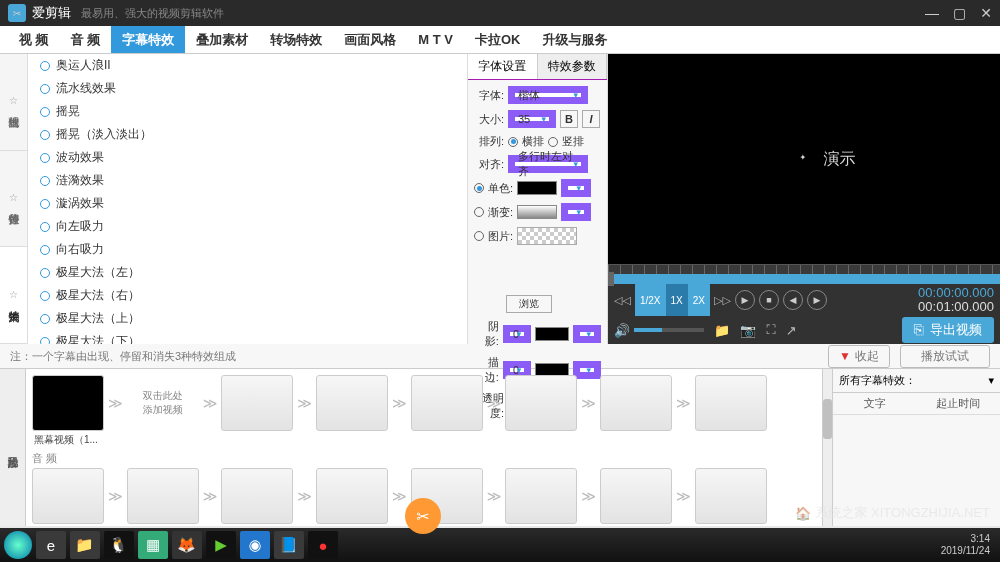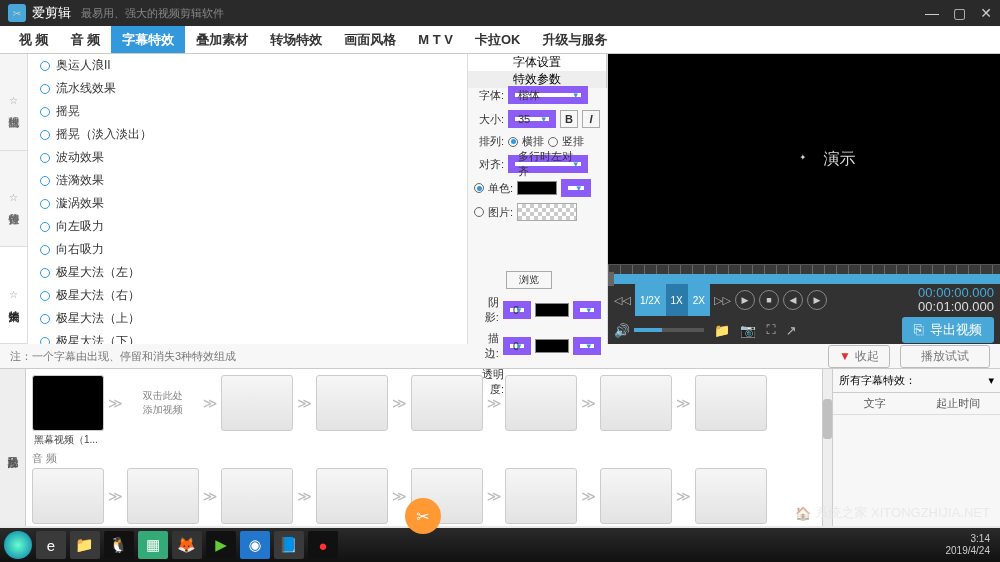--- a/index.html
+++ b/index.html
@@ -21,21 +21,21 @@
 .sidetabs { width: 28px; background: #f5f5f5; border-right: 1px solid #ddd; display: flex; flex-direction: column; }
 .sidetab { flex: 1; border-bottom: 1px solid #ddd; writing-mode: vertical-rl; text-orientation: upright; display: flex; align-items: center; justify-content: center; font-size: 11px; color: #666; padding: 4px 0; cursor: pointer; }
 .sidetab .star { font-size: 10px; color: #999; margin-bottom: 2px; }
 .sidetab.active { background: #fff; color: #222; }
 
 .fxlist { width: 440px; background: #fff; overflow-y: auto; border-right: 1px solid #ddd; font-size: 12px; }
 .fxlist .item { padding: 3px 12px; display: flex; align-items: center; gap: 6px; color: #333; cursor: pointer; }
 .fxlist .item .rad { width: 10px; height: 10px; border: 1px solid #3399dd; border-radius: 50%; flex-shrink: 0; }
 
 .propcol { width: 140px; background: #f7f7f7; border-right: 1px solid #ddd; }
-.proptabs { display: flex; height: 26px; border-bottom: 1px solid #a21caf; font-size: 12px; flex-direction: column; }
+.proptabs { display: flex; height: 26px; border-bottom: 1px solid #a21caf; font-size: 12px; }
 .proptabs .pt { flex: 1; display: flex; align-items: center; justify-content: center; background: #eee; border-right: 1px solid #ccc; cursor: pointer; }
 .proptabs .pt.active { background: #fff; }
 .propbody { padding: 6px 6px; font-size: 11px; color: #333; }
 .prow { display: flex; align-items: center; gap: 4px; margin-bottom: 6px; }
 .prow label { width: 30px; text-align: right; }
 .selectish { border: 7px solid #8b5cf6; height: 18px; font-size: 11px; padding: 0 3px; display: flex; align-items: center; background: #fff; position: relative; }
 .selectish::after { content: "▾"; position: absolute; right: 3px; color: #3399dd; font-size: 9px; }
 .selw80 { width: 80px; } .selw40 { width: 48px; } .selw30 { width: 30px; }
 .bbtn { width: 18px; height: 18px; border: 1px solid #aaa; display: flex; align-items: center; justify-content: center; font-size: 11px; font-weight: bold; cursor: pointer; }
 .iitalic { font-style: italic; }
@@ -229,20 +229,26 @@
           <div class="selectish selw80">多行时左对齐</div>
         </div>
       <div class="prow">
           <span class="radio-o on"></span>
           <span>单色:</span>
           <div class="swatch"></div>
           <span class="selectish selw30"></span>
         </div>
       <div class="prow">
           <span class="radio-o"></span>
+          <span>渐变:</span>
+          <div class="gradswatch"></div>
+          <span class="selectish selw30"></span>
+        </div>
+      <div class="prow">
+          <span class="radio-o"></span>
           <span>图片:</span>
           <div class="checker"></div>
         </div>
       <div class="prow">
           <span class="browse">浏览</span>
         </div>
       <div class="prow">
           <label>阴影:</label>
           <div class="selectish selw30">0</div>
           <div class="swatch"></div>
@@ -375,21 +381,21 @@
   <div class="tbicon" style="background:#3a3a3a">📁</div>
   <div class="tbicon" style="background:#111">🐧</div>
   <div class="tbicon" style="background:#3a7">▦</div>
   <div class="tbicon" style="background:#333">🦊</div>
   <div class="tbicon" style="background:#111;color:#6c3">▶</div>
   <div class="tbicon" style="background:#27c">◉</div>
   <div class="tbicon" style="background:#3a3a3a">📘</div>
   <div class="tbicon" style="background:#111;color:#f33">●</div>
   <div class="tbright">
     <div>3:14</div>
-      <div>2019/4/24</div>
+      <div>2019/11/24</div>
   </div>
 </div>
 
 <div class="watermark">
   <span>🏠</span>
     <span>系统之家
 XITONGZHIJIA.NET</span>
 </div>
 
 </body></html>

